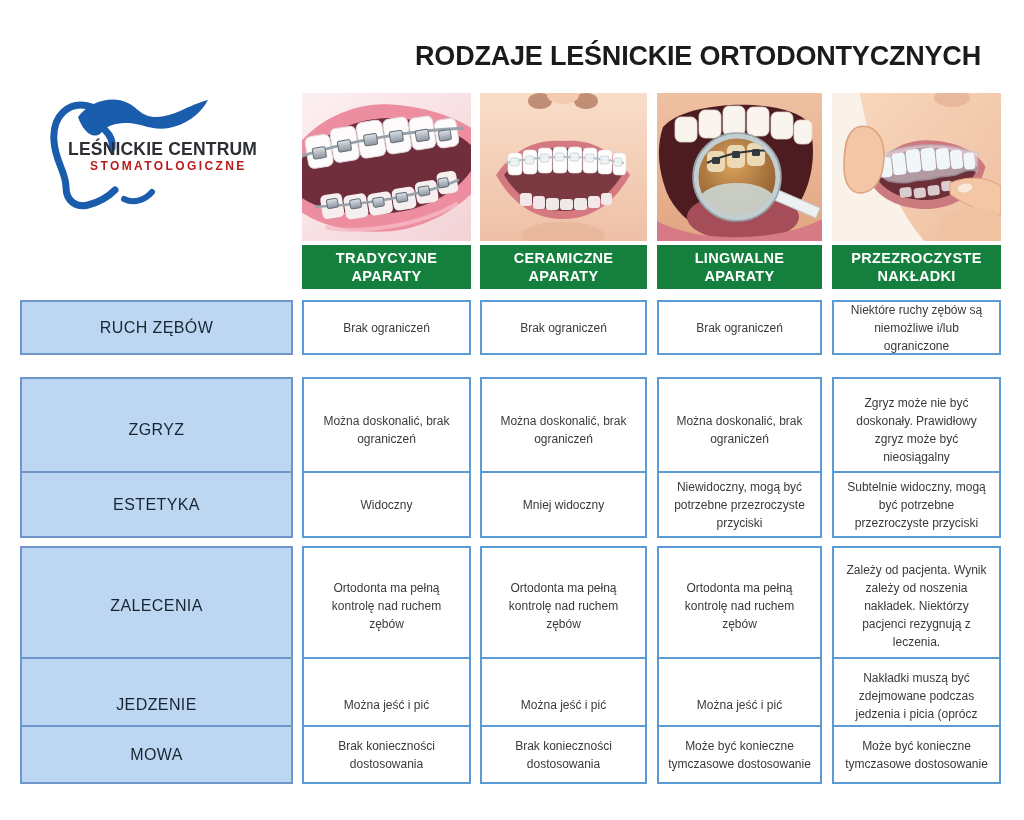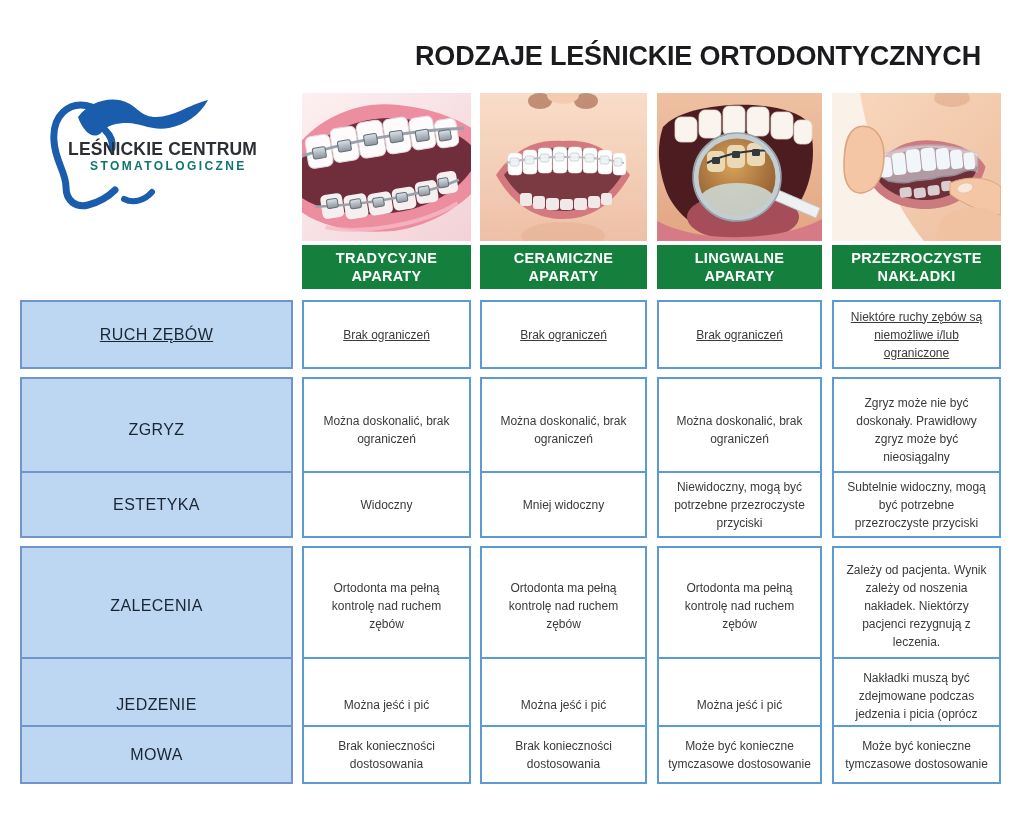--- a/index.html
+++ b/index.html
@@ -12,30 +12,30 @@
   .title{
     position:absolute;left:382px;top:41px;width:632px;
     text-align:center;font-size:27px;font-weight:800;color:#1b1b1e;
     letter-spacing:-0.2px;white-space:nowrap;
   }
 
   
   .logo{position:absolute;left:28px;top:95px;width:258px;height:115px;}
   .logo svg{position:absolute;left:0;top:0;}
   .logo-line1{position:absolute;left:40px;top:44px;font-size:17.5px;font-weight:700;color:#2b2e33;letter-spacing:.2px;}
-  .logo-line2{position:absolute;left:62px;top:64px;font-size:12px;font-weight:600;color:#0f766e;letter-spacing:2.4px;}
+  .logo-line2{position:absolute;left:62px;top:64px;font-size:12px;font-weight:600;color:#b91c1c;letter-spacing:2.4px;}
 
   
   .c0{left:302px;width:169px;}
   .c1{left:480px;width:167px;}
   .c2{left:657px;width:165px;}
   .c3{left:832px;width:169px;}
 
   
-  .r0{top:300px;height:69px;text-decoration:underline;}
+  .r0{top:300px;height:55px;}
   .r1{top:377px;height:106px;}
   .r2{top:471px;height:67px;}
   .r3{top:546px;height:120px;}
   .r4{top:657px;height:96px;}
   .r5{top:725px;height:59px;}
 
   .photo{position:absolute;top:93px;height:148px;overflow:hidden;background:#f3e2da;}
   .photo svg{display:block;width:100%;height:100%;}
 
   .colhead{

